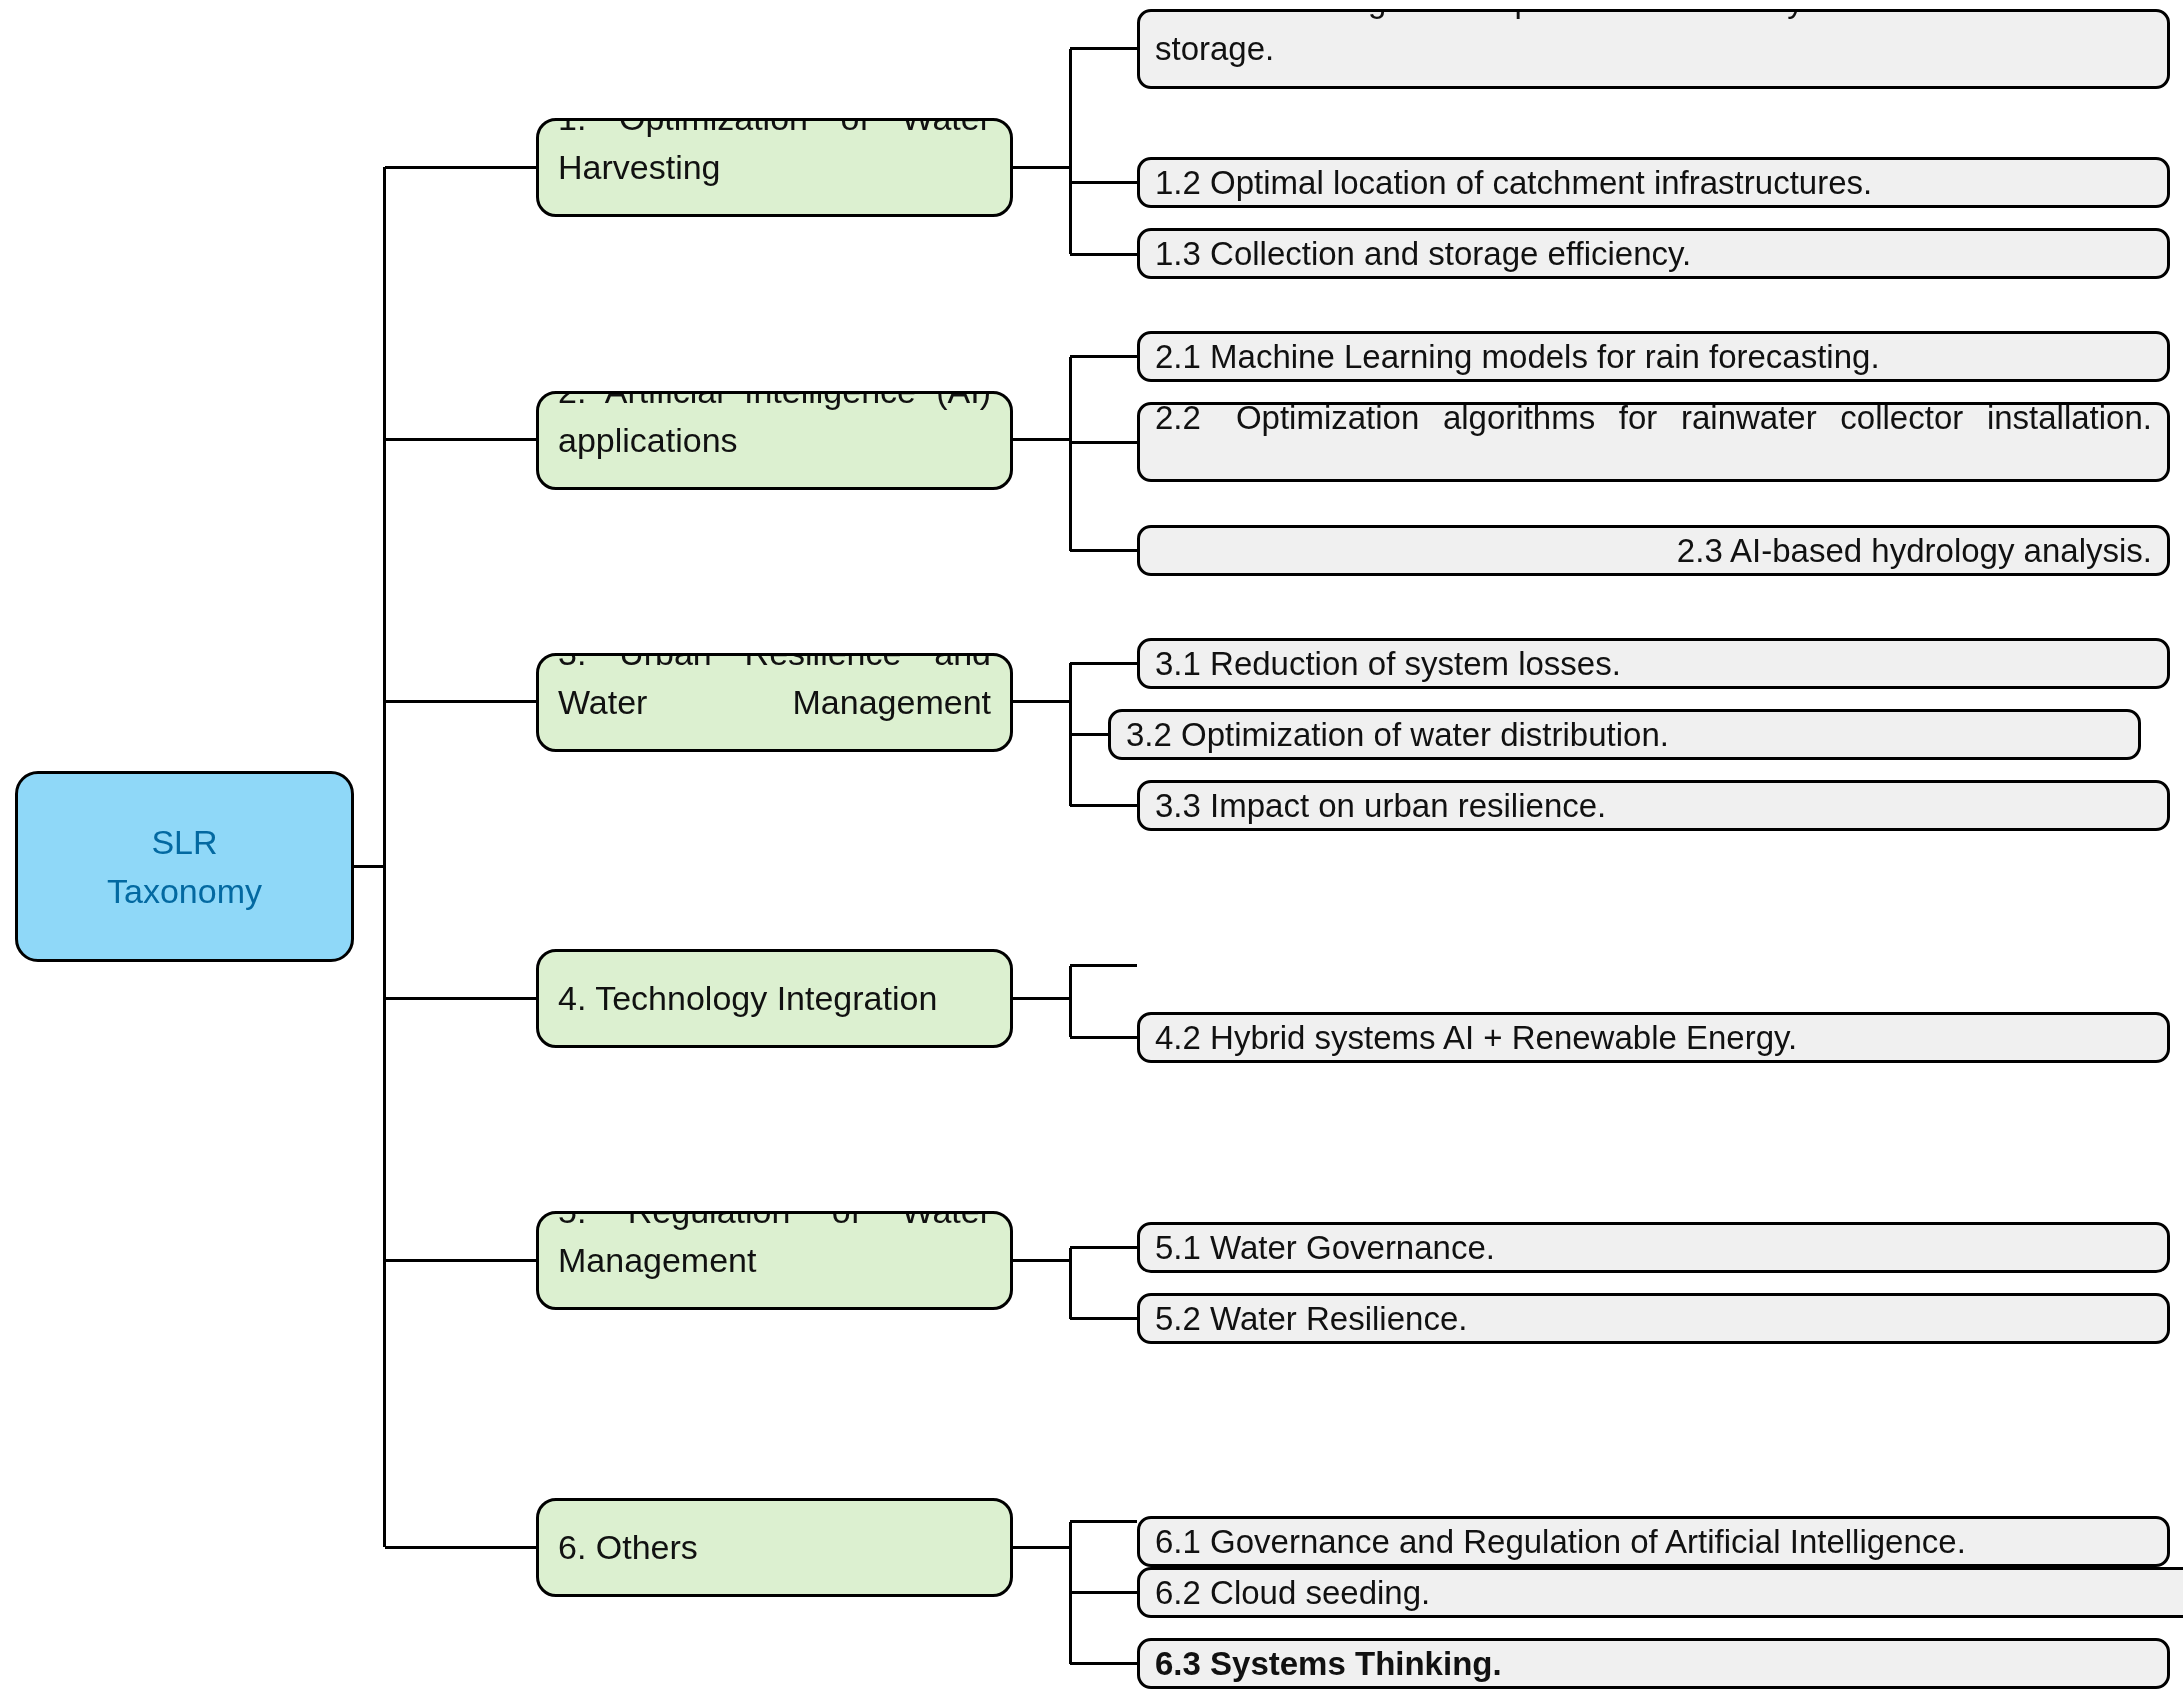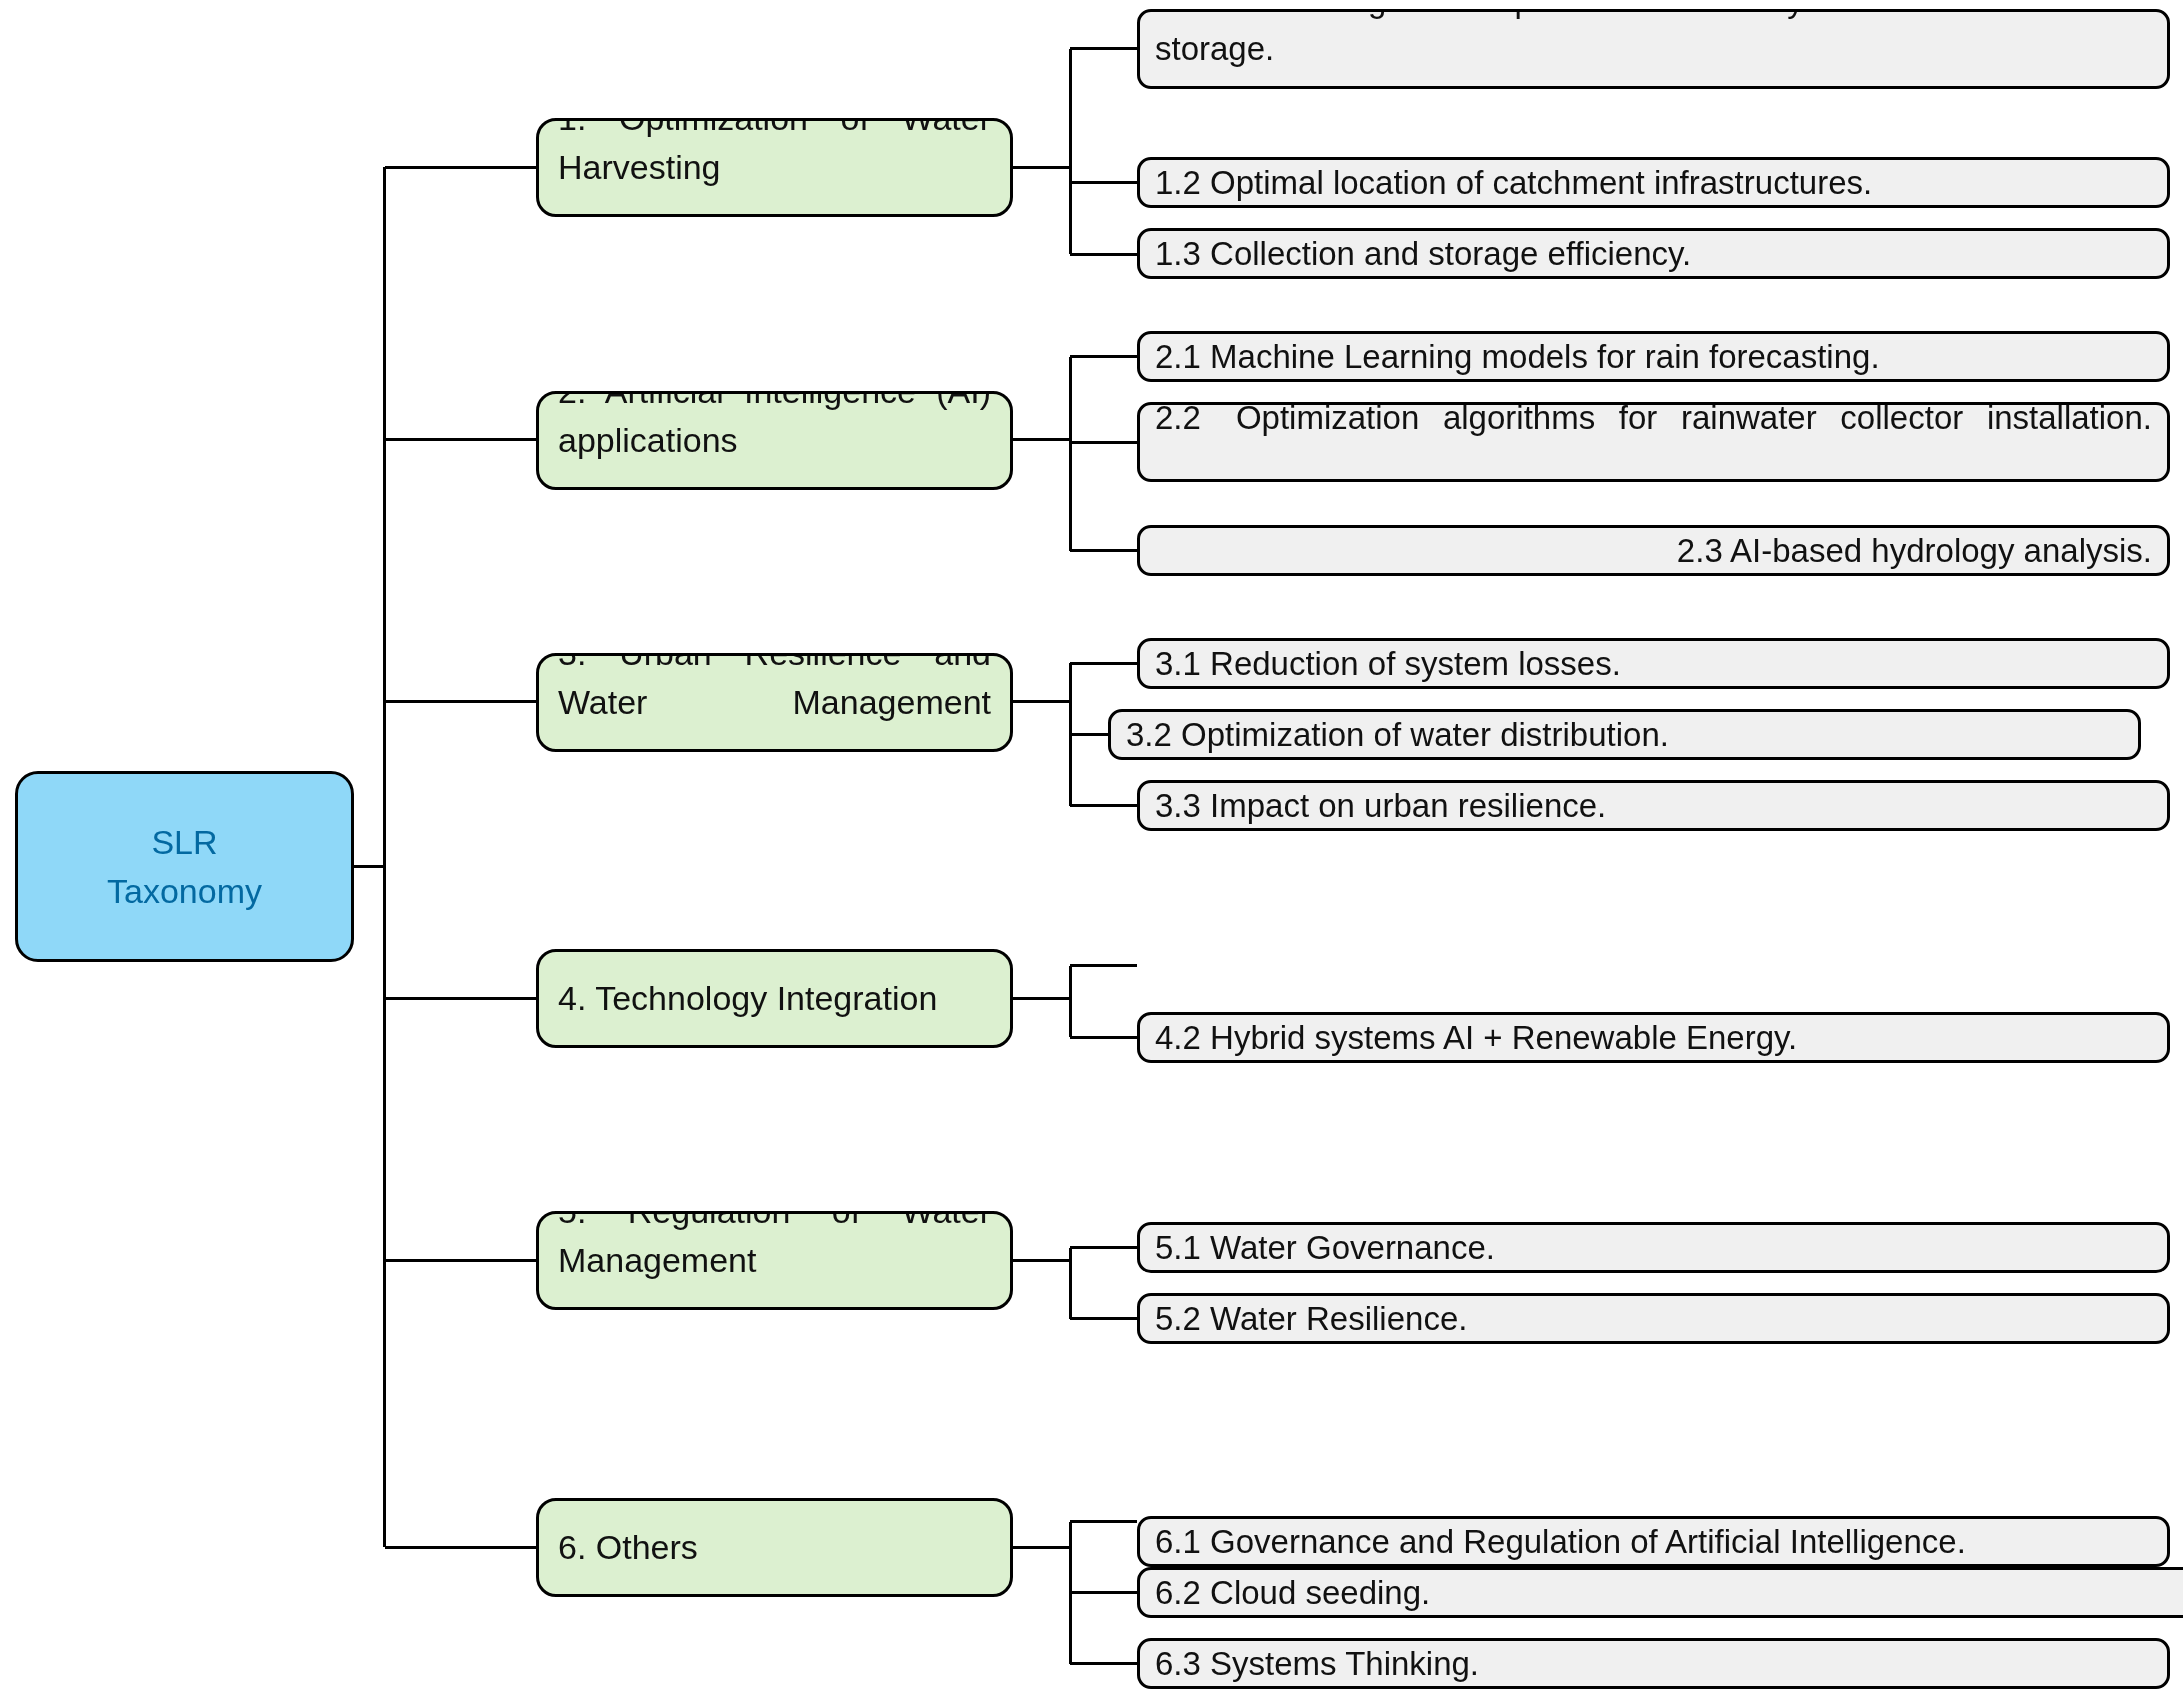--- a/index.html
+++ b/index.html
@@ -173,17 +173,17 @@
     </div>
     <div class="node branch" style="left: 536px; top: 1498px; width: 477px; height: 99px;">
       <div class="txt">6. Others</div>
     </div>
     <div class="node leaf" style="left: 1137px; top: 1516px; width: 1033px; height: 51px;">
       <div class="txt"><span>6.1</span> <span>Governance and Regulation of Artificial Intelligence.</span></div>
     </div>
     <div class="node leaf" style="left: 1137px; top: 1567px; width: 1126px; height: 51px;">
       <div class="txt"><span>6.2</span> <span>Cloud seeding.</span></div>
     </div>
-    <div class="node leaf" style="left: 1137px; top: 1638px; width: 1033px; height: 51px;">
+    <div class="node leaf" style="left: 1137px; top: 1638px; width: 1033px; height: 51px; font-weight: bold;">
       <div class="txt"><span>6.3</span> <span>Systems Thinking.</span></div>
     </div>
   </div>
 
 
 </body></html>

